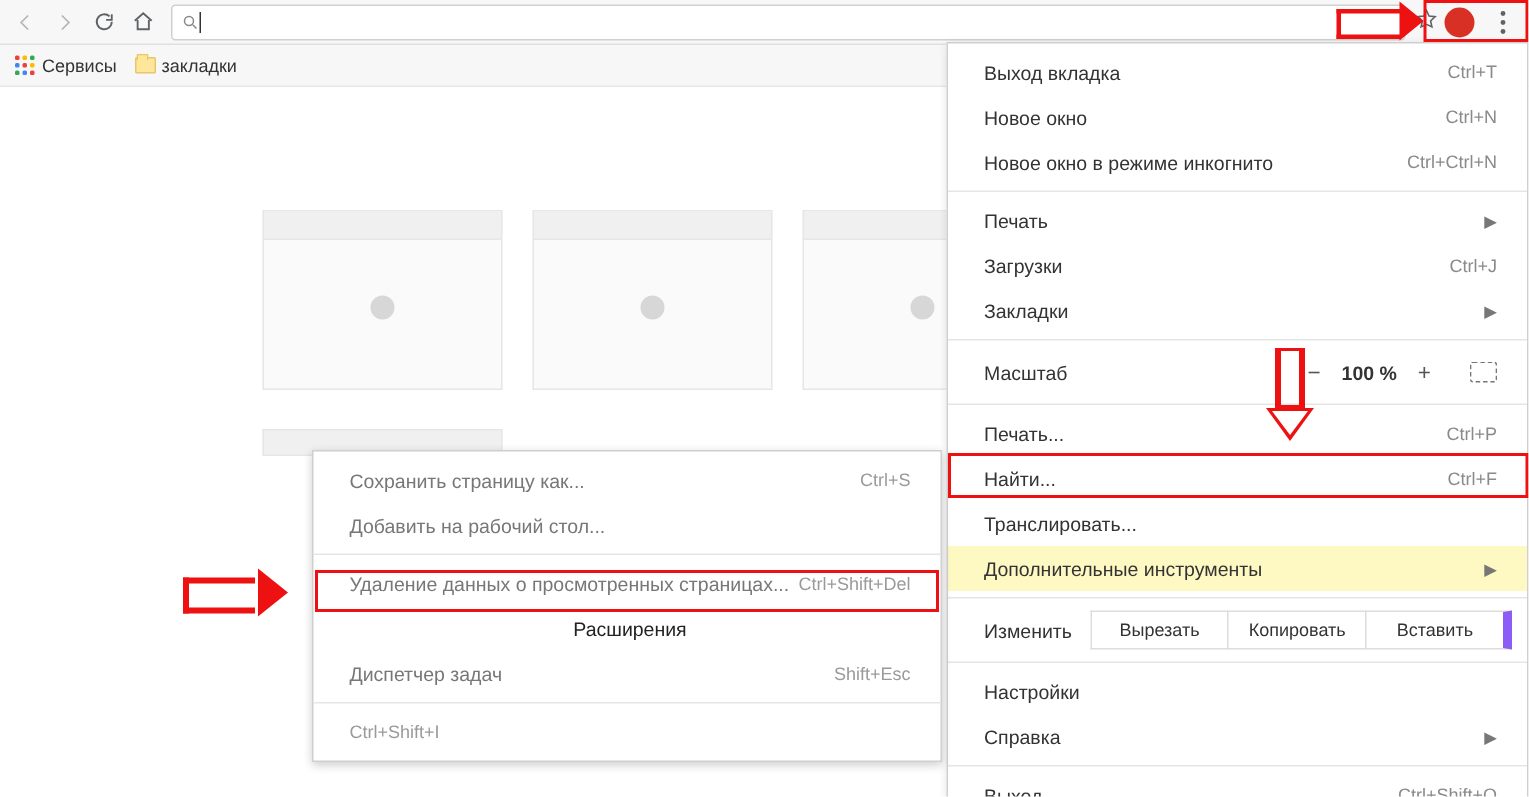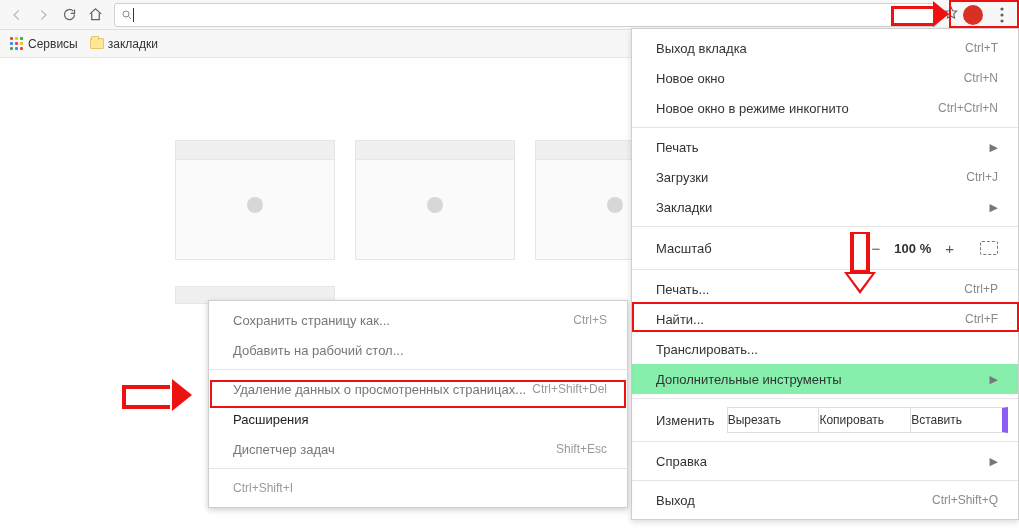--- a/index.html
+++ b/index.html
@@ -135,49 +135,49 @@
     font-size:13px;
     color:#333;
   }
   .menu-row {
     display:flex; align-items:center; justify-content:space-between;
     height:30px; padding:0 20px 0 24px;
   }
   .menu-row .shortcut { color:#8a8a8a; font-size:12px;}
   .menu-row .arrow { color:#777; font-size:11px;}
   .menu-sep { height:1px; background:#e5e5e5; margin:4px 0;}
-  .menu-row.hover { background:#86efac;}
+  .menu-row.hover { background:#fef9c3;}
   .zoom-row { display:flex; align-items:center; height:34px; padding:0 20px 0 24px;gap:41px;}
   .zoom-label{flex:0 0 auto;}
   .zoom-controls{margin-left:auto;display:flex;align-items:center;gap:14px;color:#333;}
   .zoom-controls .zbtn{font-size:15px;color:#555;}
   .zoom-val{font-size:13px;font-weight:bold;}
   .fullscreen{width:18px;height:14px;border:1.5px dashed #777;border-radius:2px;margin-left:12px;}
   .edit-row{display:flex;align-items:center;height:34px;padding:0 10px 0 24px;gap:0;}
   .edit-row .label{flex:0 0 auto;margin-right:12px;}
   .edit-row .ebtn{
-    flex:1;text-align:left;border:1px solid #ddd;padding:5px 0;font-size:12px;
+    flex:1;text-align:center;border:1px solid #ddd;padding:5px 0;font-size:12px;
     border-right:none;
   }
   .edit-row .ebtn:last-child{border-right:6px solid #8b5cf6;}
 
   
   .submenu {
     position:absolute; top:300px; left:208px;
     width:420px;
     background:#fff;
     border:1px solid #cfcfcf;
     box-shadow:0 2px 6px rgba(0,0,0,.2);
     padding:4px 0;
     color:#777;
     font-size:13px;
   }
   .submenu .menu-row{color:#777;}
   .submenu .menu-row .shortcut{color:#9a9a9a;}
-  .submenu .menu-row.highlight{color:#222;}
+  .submenu .menu-row.highlight{color:#222;justify-content:center;}
 
   
   .hl { position:absolute; border:2px solid #e11; background:transparent; pointer-events:none;}
   .hl-menu-btn { top:0px; right:0; width:70px; height:28px;}
   .hl-pointer-menu {
     position:absolute; top:6px; right:72px;
     width:56px; height:16px;
   }
   .hl-pointer-menu::before{
     content:""; position:absolute; left:0; top:0; width:40px; height:14px;
@@ -340,20 +340,23 @@
     <span class="arrow">▶</span>
   </div>
   <div class="menu-sep"></div>
   <div class="edit-row">
     <span class="label">Изменить</span>
     <span class="ebtn">Вырезать</span>
     <span class="ebtn">Копировать</span>
     <span class="ebtn">Вставить</span>
   </div>
   <div class="menu-sep"></div>
+  <div class="menu-row">
+    <span>Настройки</span>
+  </div>
   <div class="menu-row">
     <span>Справка</span>
     <span class="arrow">▶</span>
   </div>
   <div class="menu-sep"></div>
   <div class="menu-row">
     <span>Выход</span>
     <span class="shortcut">Ctrl+Shift+Q</span>
   </div>
 </div>

